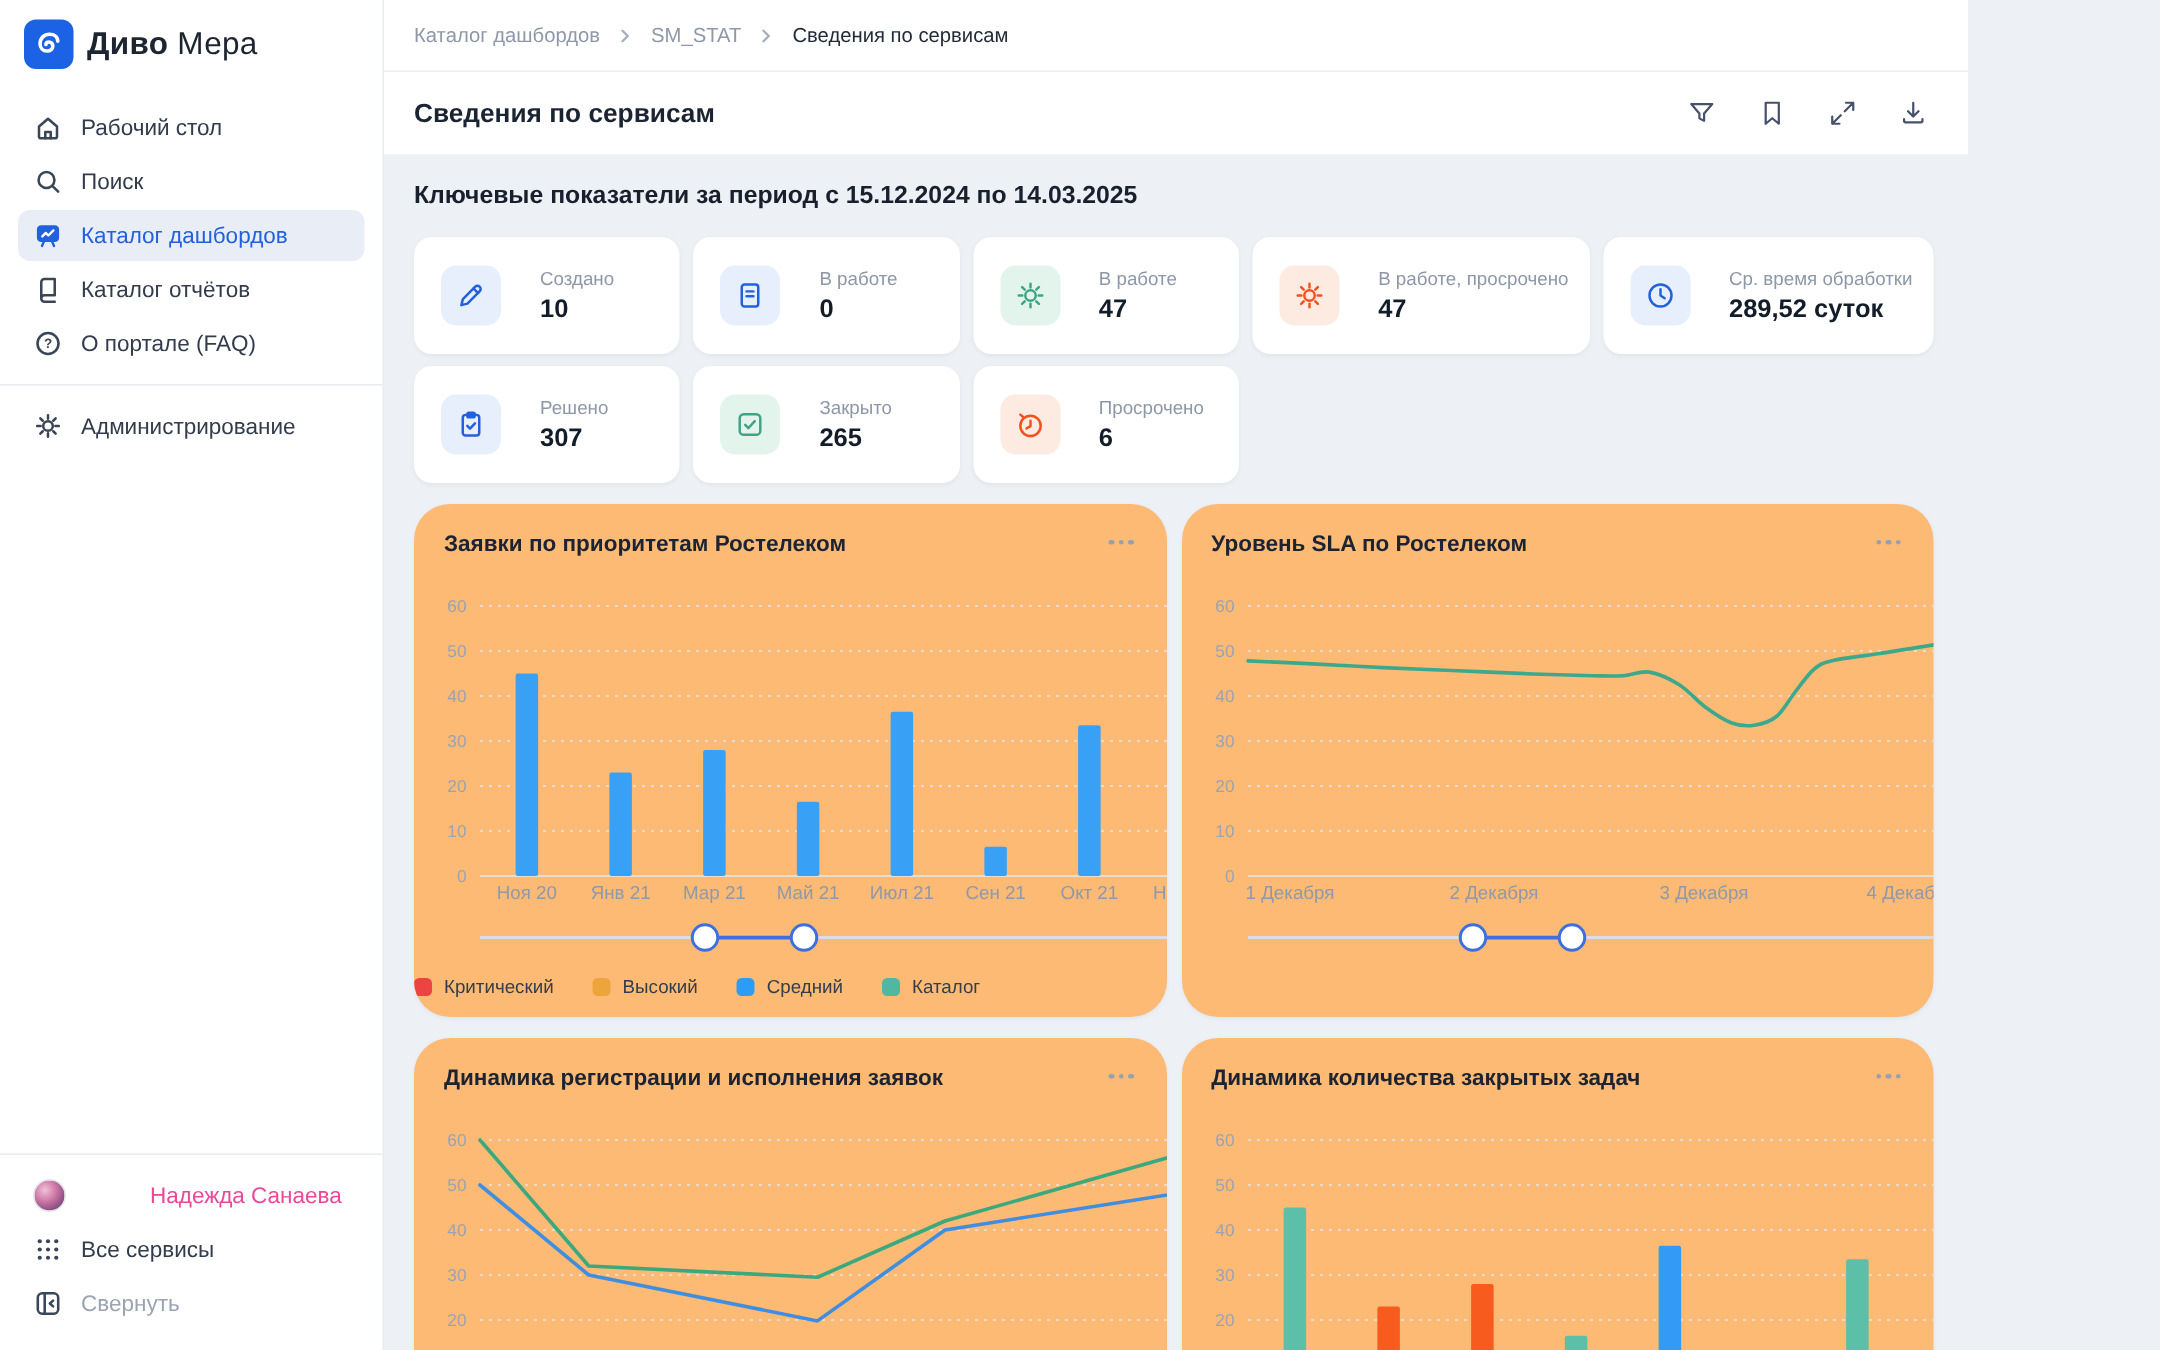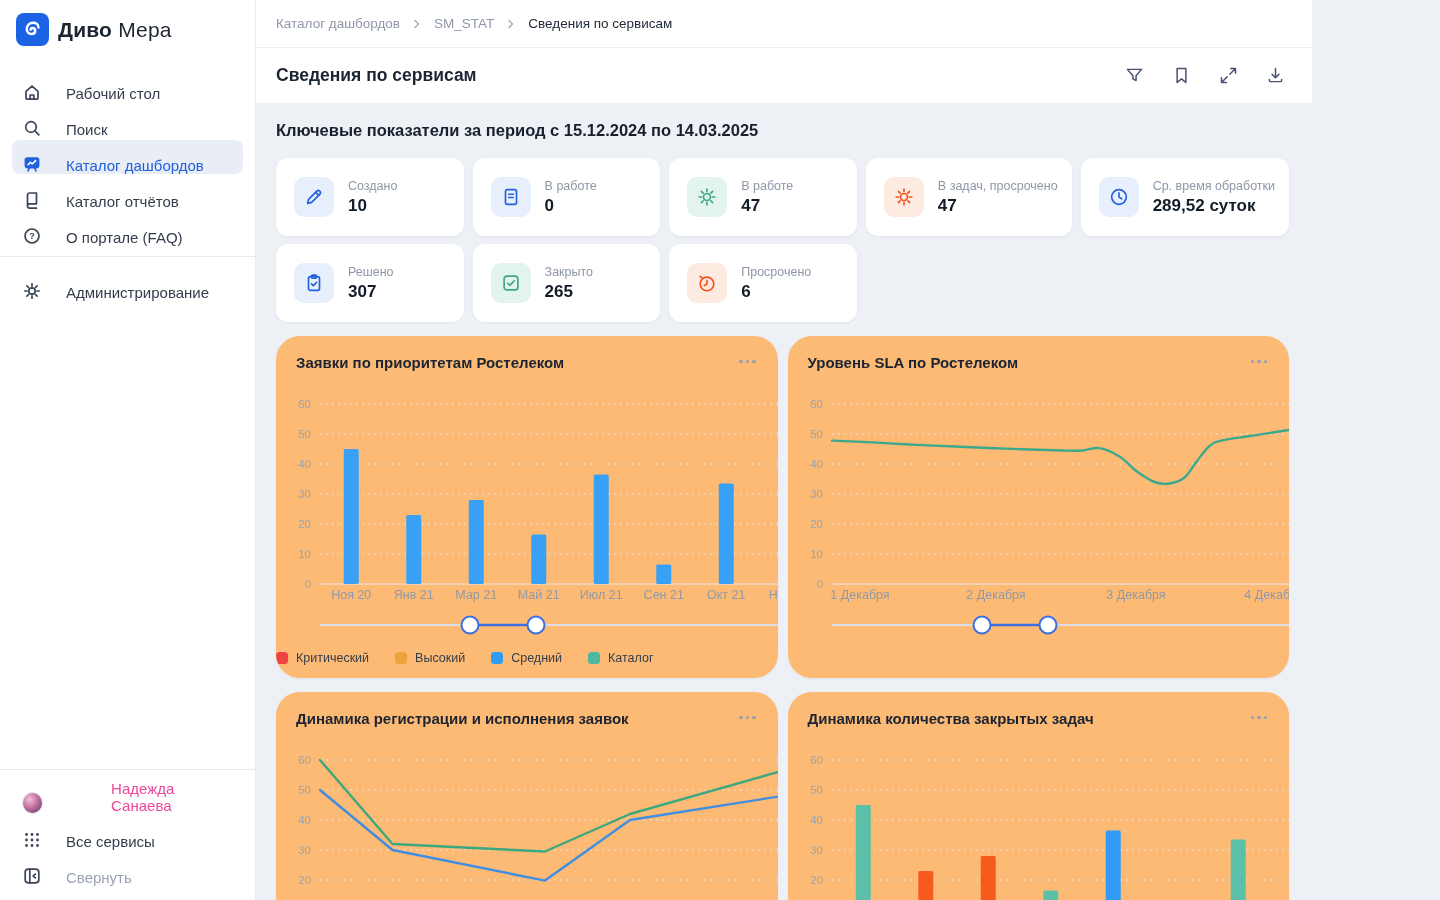--- a/index.html
+++ b/index.html
@@ -9,21 +9,21 @@
 
   
   .sidebar { width:256px; min-width:256px; background:#fff; border-right:1px solid #e7eaef;
              display:flex; flex-direction:column; }
   .logo { display:flex; align-items:center; gap:9px; padding:13px 16px 16px; }
   .logo-badge { width:33px; height:33px; border-radius:8px; background:#1b63e4; display:flex;
                 align-items:center; justify-content:center; }
   .brand { font-size:21px; color:#1d2531; letter-spacing:.2px; }
   .brand b { font-weight:700; } .brand span { font-weight:400; }
   .nav { padding:4px 0 0; }
-  .nav-item { display:flex; align-items:flex-end; gap:24px; height:34px; margin:2px 12px;
+  .nav-item { display:flex; align-items:center; gap:12px; height:34px; margin:2px 12px;
               padding:0 10px; border-radius:8px; font-size:15px; color:#333c4c; cursor:pointer; }
   .nav-item svg { flex:0 0 auto; color:#3a4656; }
   .nav-item.active { background:#e9edf6; color:#2261dd; font-weight:500; }
   .sb-divider { height:1px; background:#e7eaef; margin:10px 0; }
   .sb-footer { margin-top:auto; border-top:1px solid #e7eaef; padding:8px 0 12px; }
   .muted { color:#9aa3b2 !important; }
   .avatar { width:22px; height:22px; border-radius:50%;
             background:radial-gradient(circle at 35% 32%, #eec2d8 0%, #d07aa8 38%, #8f4f82 72%, #5e3a63 100%);
             border:1px solid #e3e6ec; }
   .user-label { color:#ec4899;margin-left:44px; }
@@ -38,21 +38,21 @@
   .titlebar { height:55px; background:#fff; display:flex; align-items:center;
               padding:0 26px 0 20px; }
   .page-title { font-size:17.5px; font-weight:700; color:#1b2433; }
   .tb-icons { margin-left:auto; display:flex; align-items:center; gap:26px; color:#45516d; }
   .tb-icons svg { cursor:pointer; display:block; }
 
   .content { flex:1; background:#edf0f4; padding:14px 23px 0 20px; overflow:hidden; }
   .kpi-heading { font-size:16.5px; font-weight:700; color:#18202e; margin:4px 0 18px; }
   .kpi-grid { display:grid; grid-template-columns:repeat(5,1fr); gap:8px 9px; }
   .kpi-card { background:#fff; border-radius:12px; height:78px; display:flex; align-items:center;
-              gap:14px; padding:0 14px 0 18px; box-shadow:0 1px 3px rgba(22,34,58,.05); }
+              gap:26px; padding:0 14px 0 18px; box-shadow:0 1px 3px rgba(22,34,58,.05); }
   .kpi-ic { width:40px; height:40px; border-radius:10px; display:flex; align-items:center;
             justify-content:center; flex:0 0 auto; }
   .tone-blue   { background:#e7effc; color:#2261dd; }
   .tone-green  { background:#e3f4ed; color:#3ea486; }
   .tone-orange { background:#fdeae1; color:#f4511e; }
   .kpi-label { font-size:12.5px; color:#8d97a7; margin-bottom:3px; white-space:nowrap; }
   .kpi-value { font-size:17px; font-weight:700; color:#131c29; }
 
   .charts-grid { display:grid; grid-template-columns:1fr 1fr; gap:14px 10px; margin-top:14px; }
   .chart-card { position:relative; background:#fdba74; border-radius:24px; height:342px;
@@ -240,21 +240,21 @@
             </div>
         </div>
         <div class="kpi-card">
           <span class="kpi-ic tone-orange">
             <svg width="22" height="22" viewBox="0 0 24 24" fill="none" stroke="currentColor" stroke-width="1.8" stroke-linecap="round">
                 <circle cx="12" cy="12" r="3.8"></circle>
                 <path d="M12 3.4v2.7M12 17.9v2.7M3.4 12h2.7M17.9 12h2.7M5.9 5.9l1.9 1.9M16.2 16.2l1.9 1.9M5.9 18.1l1.9-1.9M16.2 7.8l1.9-1.9"></path>
               </svg>
           </span>
           <div class="kpi-tx">
-              <div class="kpi-label">В задач, просрочено</div>
+              <div class="kpi-label">В работе, просрочено</div>
               <div class="kpi-value">47</div>
             </div>
         </div>
         <div class="kpi-card">
           <span class="kpi-ic tone-blue">
             <svg width="22" height="22" viewBox="0 0 24 24" fill="none" stroke="currentColor" stroke-width="1.8" stroke-linecap="round" stroke-linejoin="round">
                 <circle cx="12" cy="12" r="8"></circle>
                 <path d="M12 7.5V12l3 2"></path>
               </svg>
           </span>

